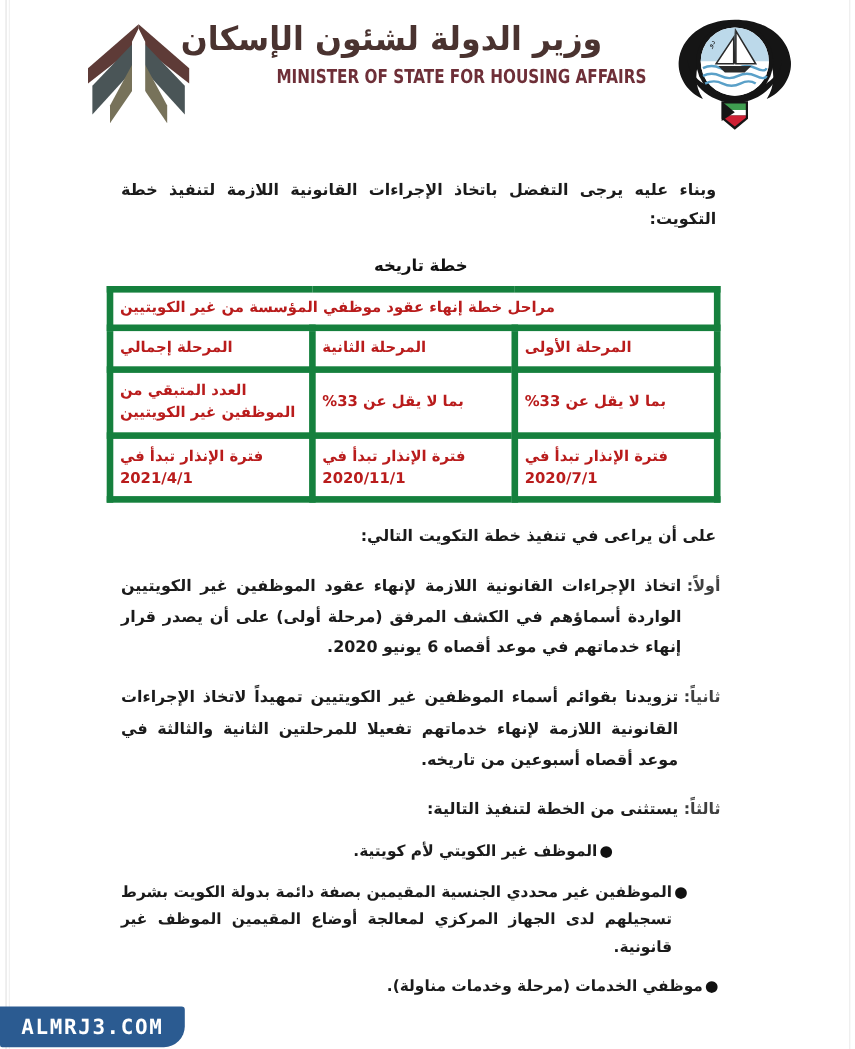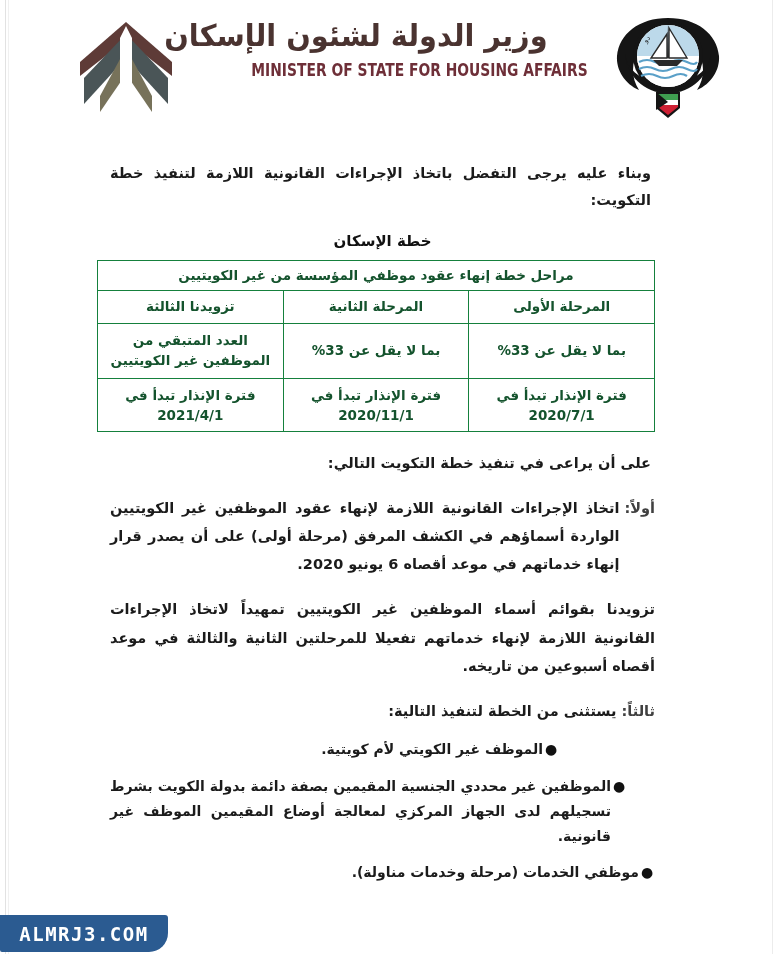--- a/index.html
+++ b/index.html
@@ -125,28 +125,28 @@
     margin: 4px auto 0 auto;
     width: 558px;
   }
   table.plan-table {
     border-collapse: collapse;
     width: 558px;
     direction: rtl;
     table-layout: fixed;
   }
   table.plan-table td {
-    border: 1px solid #15803d;
-    text-align: center;
+    border: 6px solid #15803d;
+    text-align: left;
     vertical-align: middle;
     padding: 4px 6px;
     font-family: "DejaVu Sans", sans-serif;
     font-size: 13.5px;
     font-weight: bold;
-    color: #14532d;
+    color: #b91c1c;
     line-height: 1.45;
   }
   table.plan-table td.span-row {
     padding: 5px 6px;
     font-size: 13.5px;
   }
   table.plan-table td.stage-head {
     padding: 6px;
   }
   table.plan-table td.tall {
@@ -301,32 +301,32 @@
         <path d="M45 101 L65 101 L65 103 L55 111 L45 103 Z" fill="#cf2034"></path>
         <path d="M43 88 L55 98 L43 106 Z" fill="#151515"></path>
       </svg>
     </div>
   </div>
 
   <div class="doc-body">
 
     <p class="para intro">وبناء عليه يرجى التفضل باتخاذ الإجراءات القانونية اللازمة لتنفيذ خطة التكويت:</p>
 
-    <div class="plan-heading">خطة الإسكان</div>
+    <div class="plan-heading">خطة تاريخه</div>
 
     <div class="plan-table-wrap">
       <table class="plan-table">
         <tbody>
           <tr>
             <td class="span-row" colspan="3">مراحل خطة إنهاء عقود موظفي المؤسسة من غير الكويتيين</td>
           </tr>
           <tr>
             <td class="stage-head">المرحلة الأولى</td>
             <td class="stage-head">المرحلة الثانية</td>
-            <td class="stage-head">تزويدنا الثالثة</td>
+            <td class="stage-head">المرحلة إجمالي</td>
           </tr>
           <tr>
             <td class="tall">بما لا يقل عن 33%</td>
             <td class="tall">بما لا يقل عن 33%</td>
             <td class="tall">العدد المتبقي من الموظفين غير الكويتيين</td>
           </tr>
           <tr>
             <td class="date-cell">
               <span>فترة الإنذار تبدأ في</span><br>
               <span>2020/7/1</span>
@@ -345,20 +345,21 @@
     </div>
 
     <p class="para after-table">على أن يراعى في تنفيذ خطة التكويت التالي:</p>
 
     <div class="point">
       <span class="point-label">أولاً:</span>
       <span class="point-text">اتخاذ الإجراءات القانونية اللازمة لإنهاء عقود الموظفين غير الكويتيين الواردة أسماؤهم في الكشف المرفق (مرحلة أولى) على أن يصدر قرار إنهاء خدماتهم في موعد أقصاه 6 يونيو 2020.</span>
     </div>
 
     <div class="point">
+      <span class="point-label">ثانياً:</span>
       <span class="point-text">تزويدنا بقوائم أسماء الموظفين غير الكويتيين تمهيداً لاتخاذ الإجراءات القانونية اللازمة لإنهاء خدماتهم تفعيلا للمرحلتين الثانية والثالثة في موعد أقصاه أسبوعين من تاريخه.</span>
     </div>
 
     <div class="point">
       <span class="point-label">ثالثاً:</span>
       <span class="point-text">يستثنى من الخطة لتنفيذ التالية:</span>
     </div>
 
     <ul class="bullets">
       <li class="b-indent-2">

